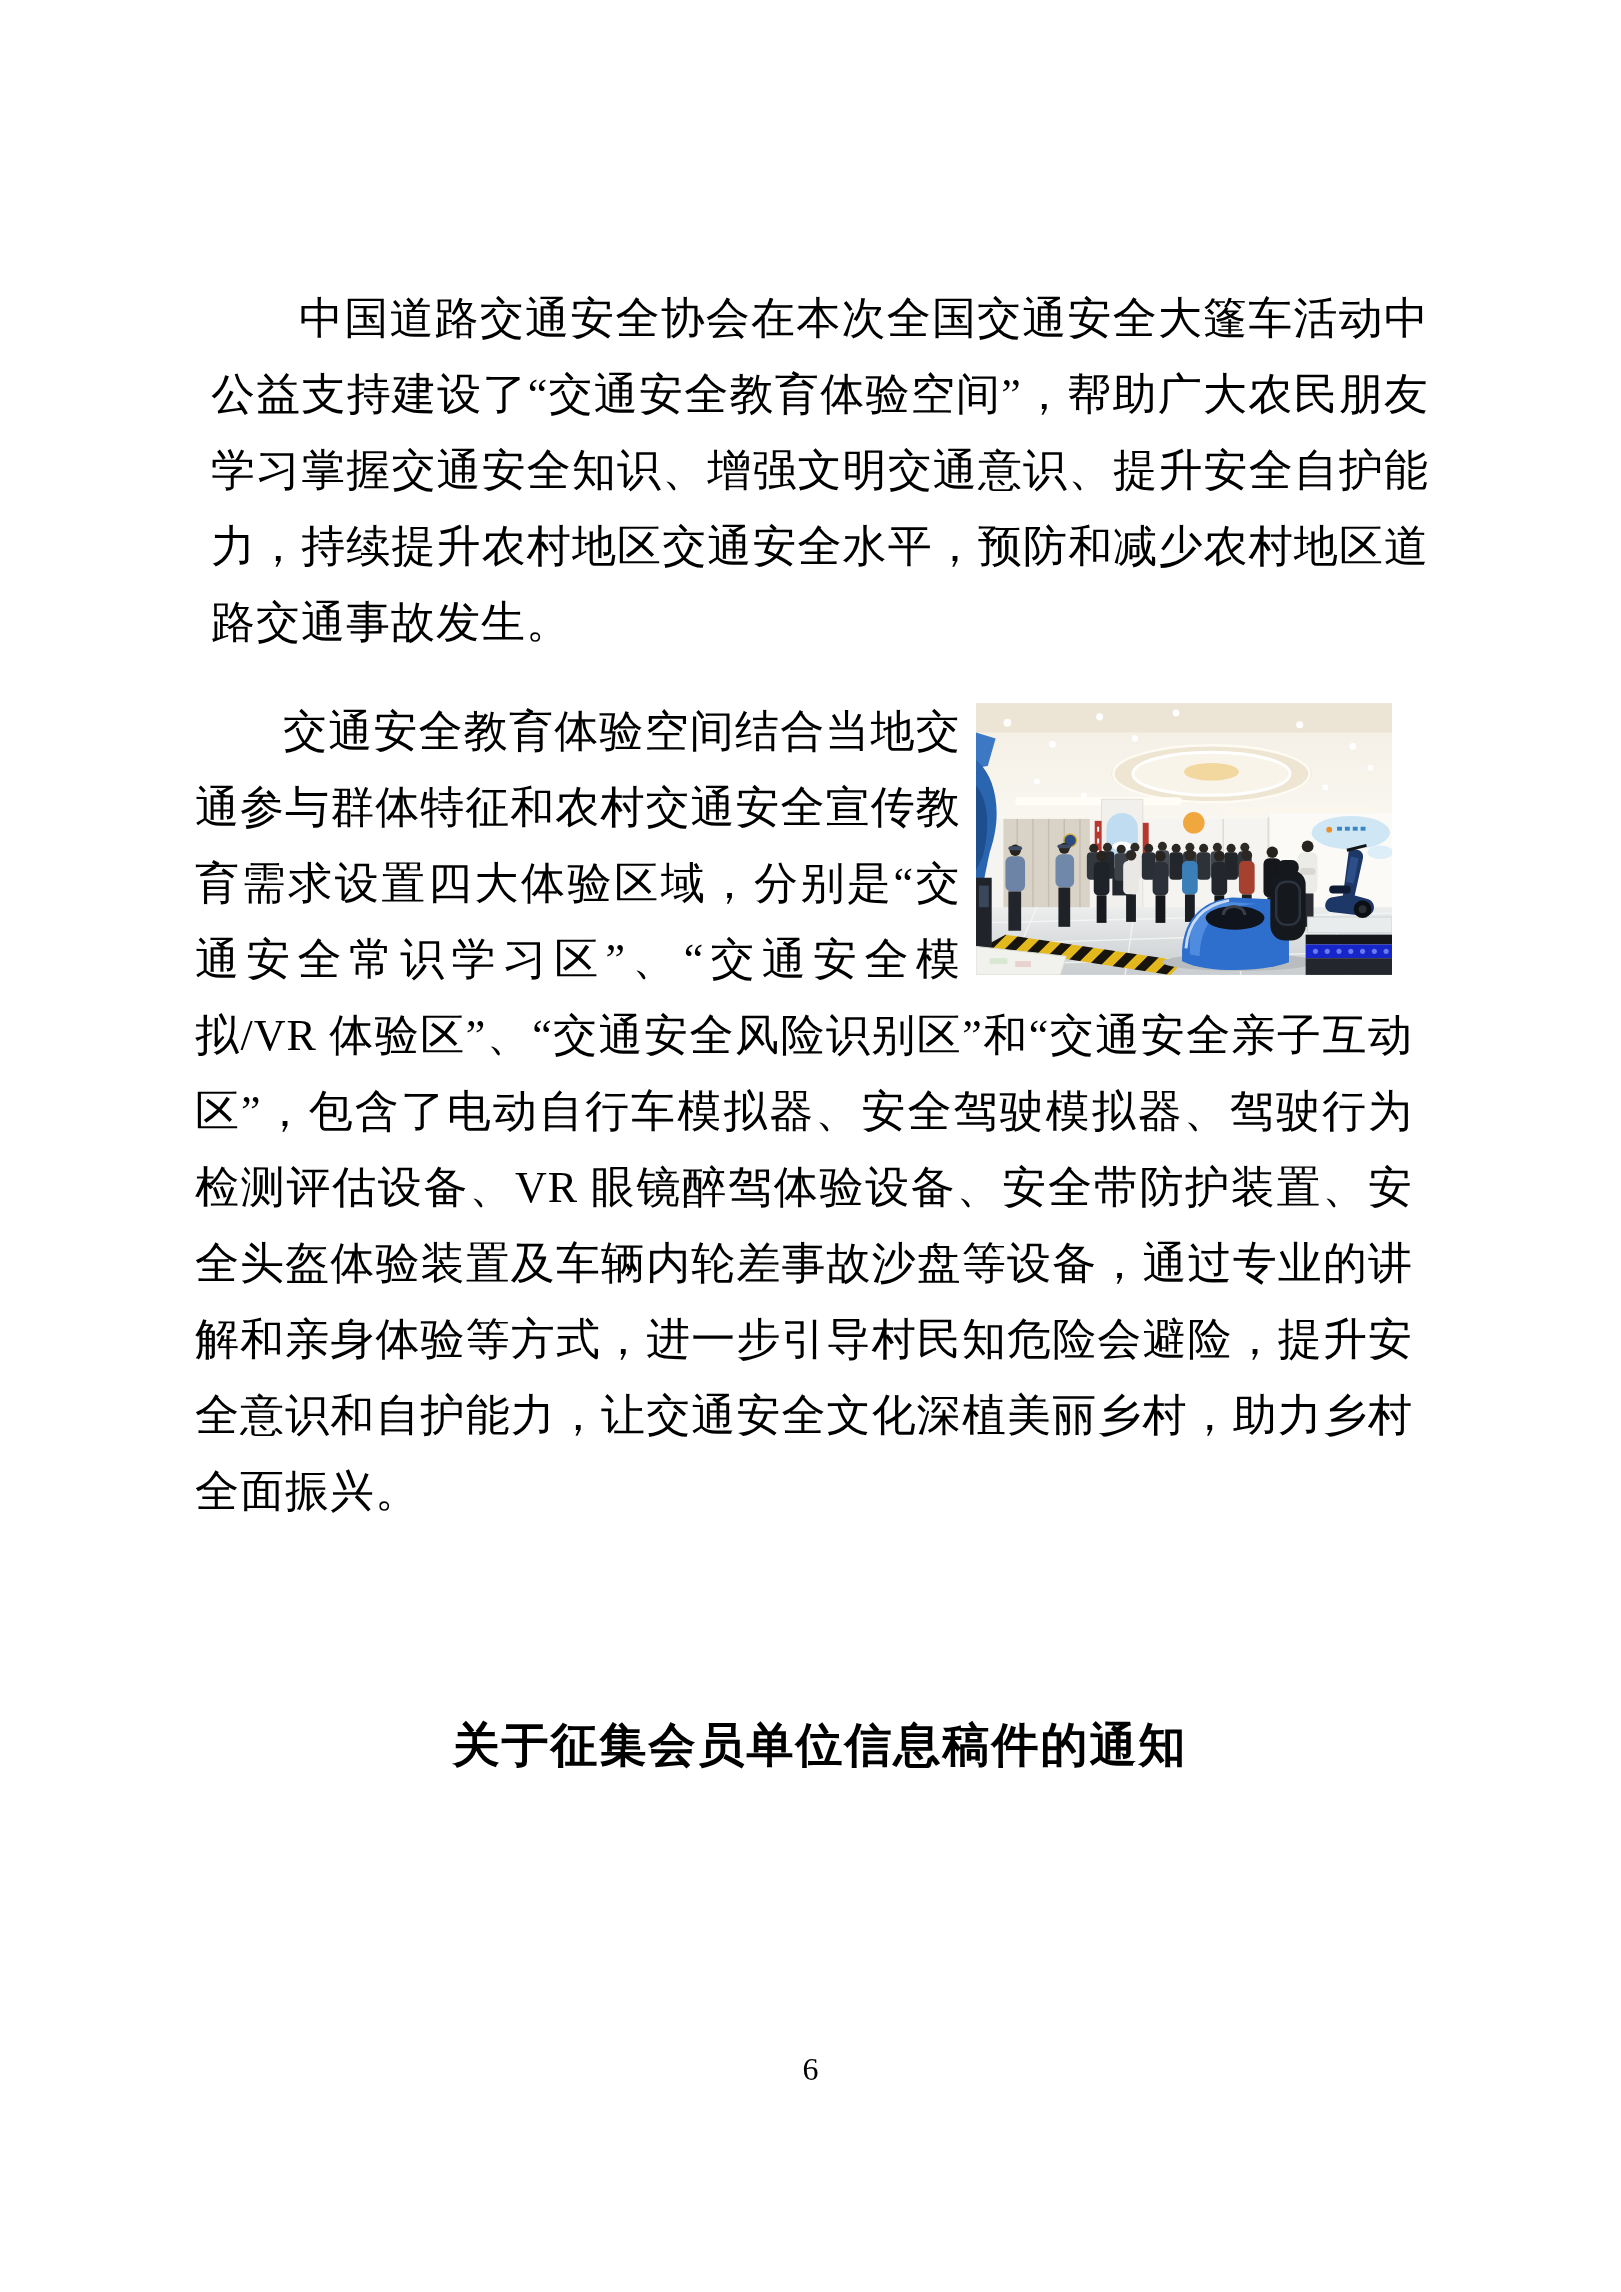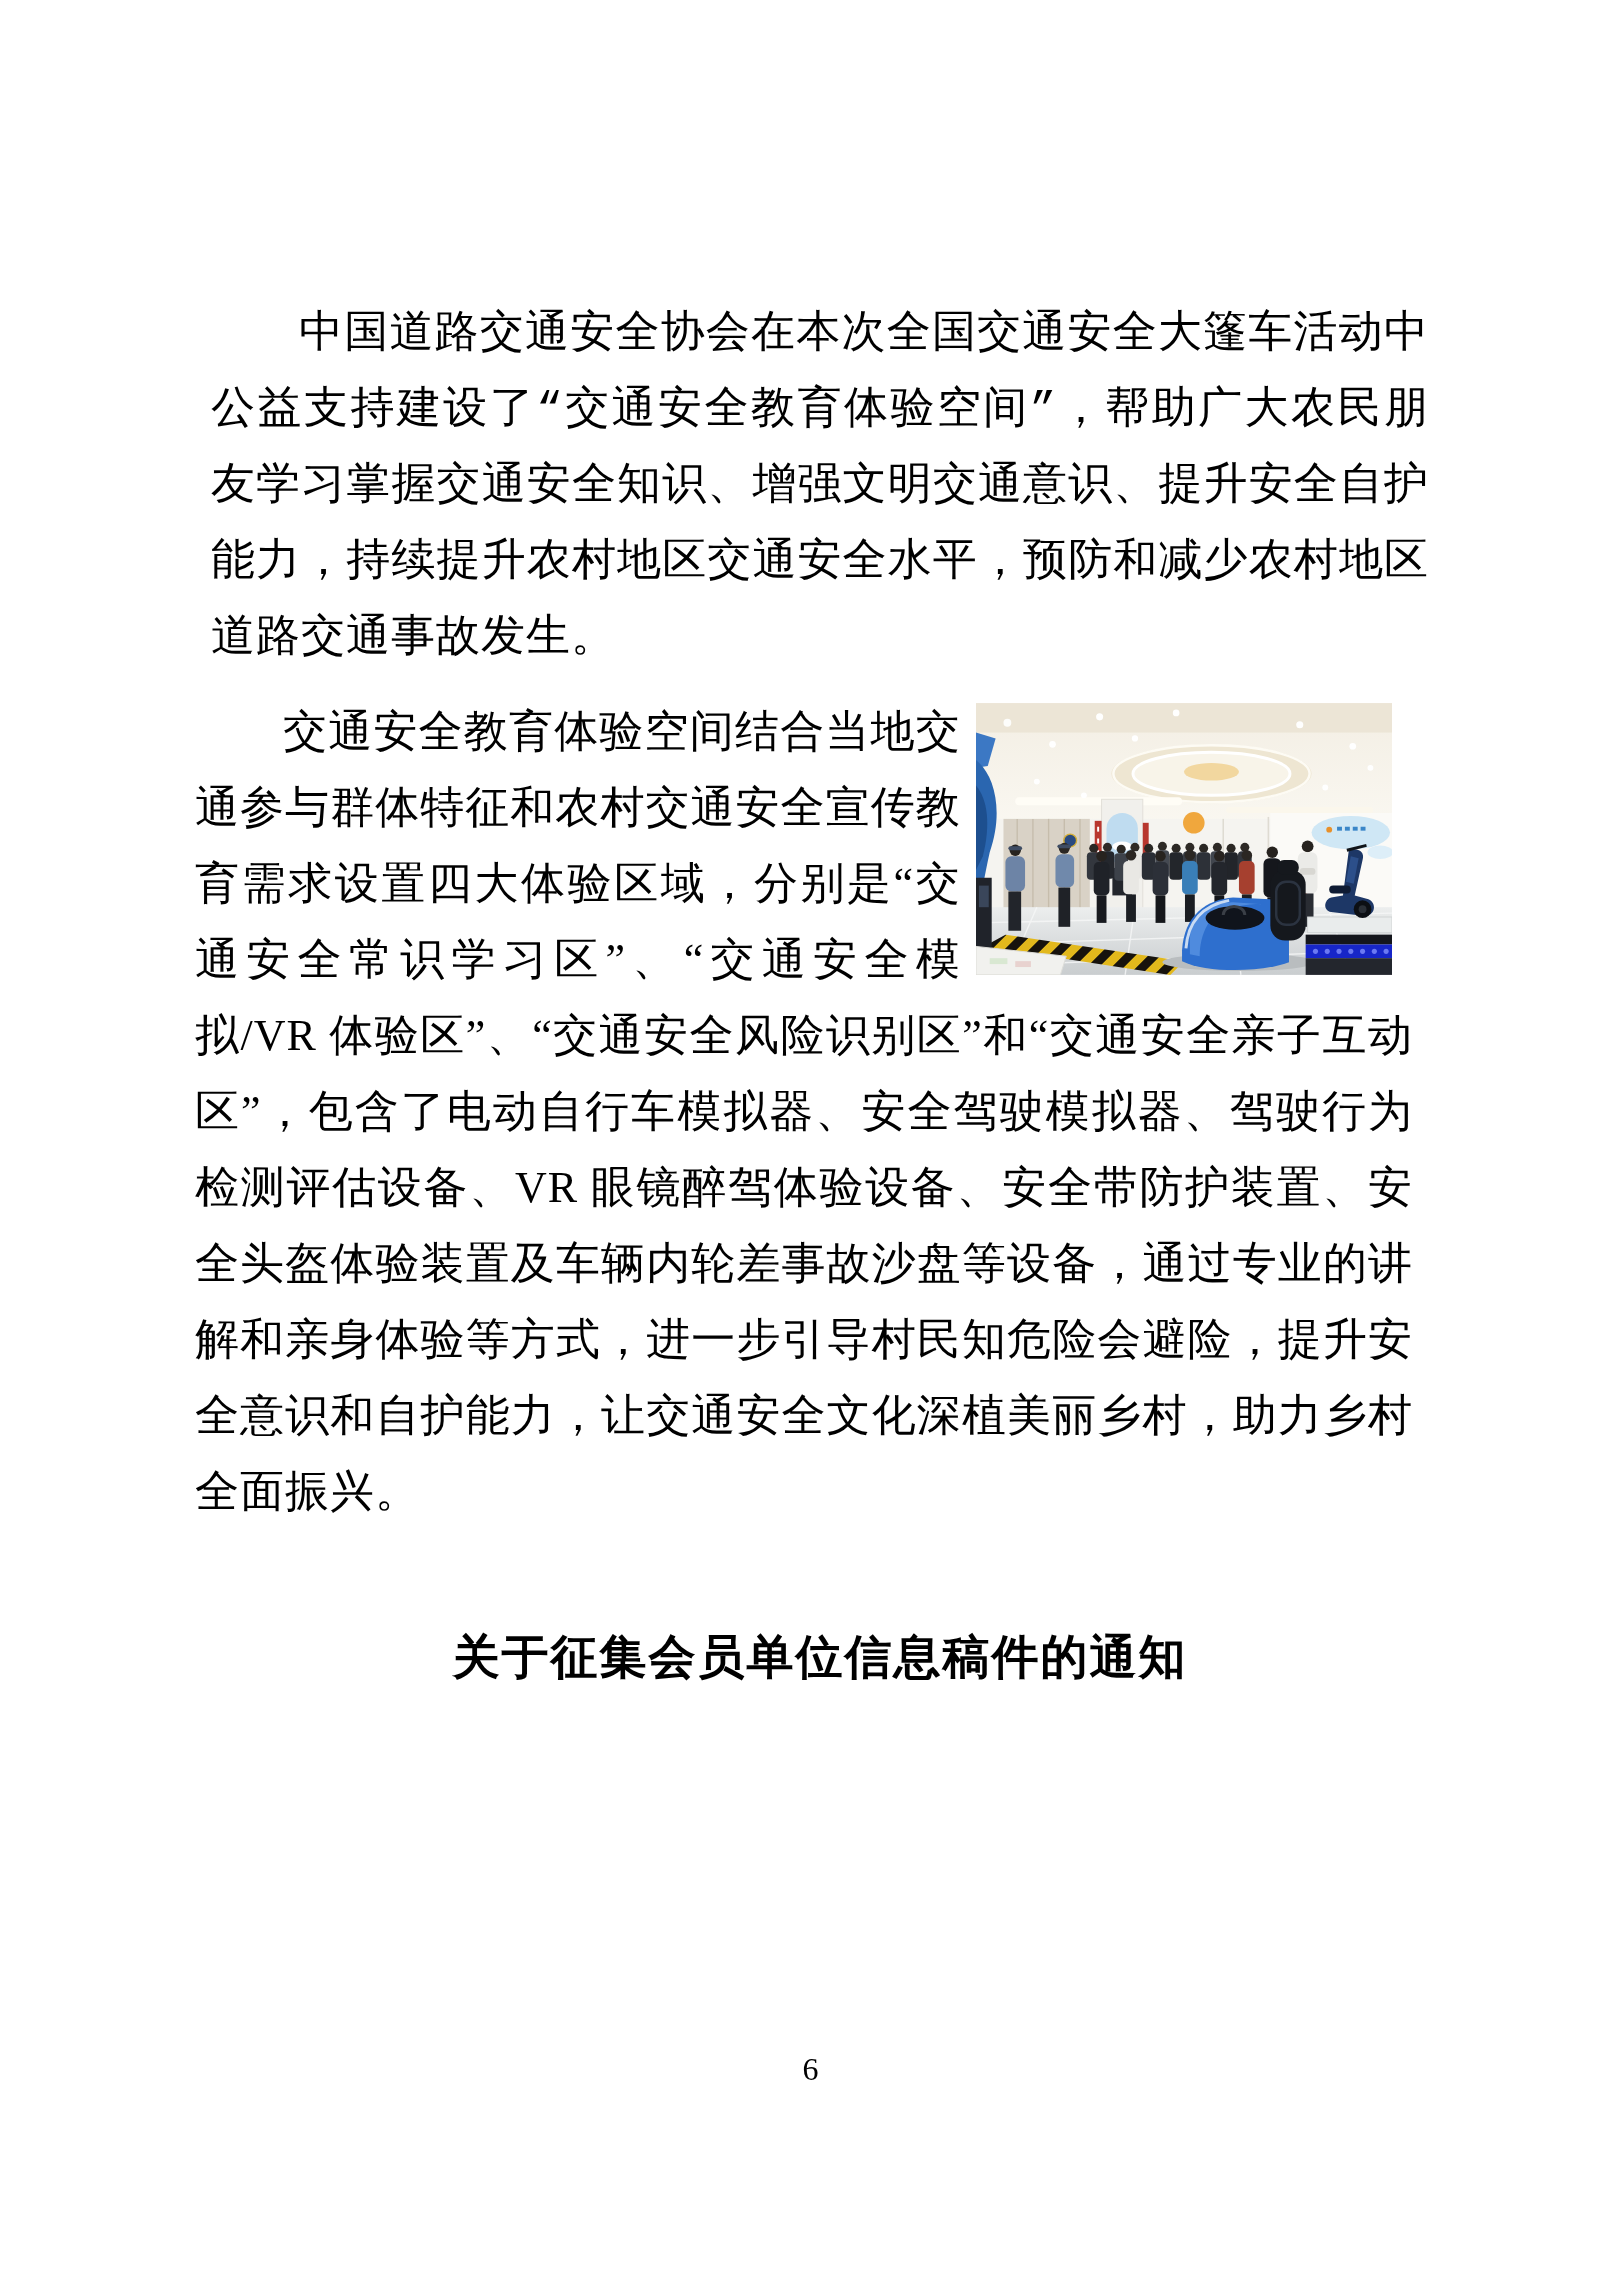--- a/index.html
+++ b/index.html
@@ -12,30 +12,30 @@
   }
   .page { position: absolute; inset: 0; overflow: hidden; }
   .body-text {
     font-size: 44px;
     line-height: 76px;
     text-align: justify;
     text-indent: 88px;
     letter-spacing: 1px;
     margin: 0;
   }
-  #p1 { position: absolute; left: 211px; width: 1218px; top: 296px; font-family: Liberation Mono, monospace; }
+  #p1 { position: absolute; left: 211px; width: 1218px; top: 281px; }
   #p2 { position: absolute; left: 195px; width: 1218px; top: 694px; }
   .photo-float {
     float: right;
     width: 416px; height: 272px;
     margin: 8.8px 20.6px 19.6px 15.7px;
   }
   .photo-float svg { display: block; width: 416px; height: 272px; }
   #heading {
-    position: absolute; left: 211px; width: 1218px; top: 1617px;
+    position: absolute; left: 211px; width: 1218px; top: 1705px;
     margin: 0;
     font-size: 47px; line-height: 80px;
     font-weight: bold;
     text-align: center;
     letter-spacing: 2px;
   }
   #p3 { position: absolute; left: 211px; width: 1218px; top: 1785px; }
   .page-number {
     position: absolute; left: 0; top: 2050px; width: 1621px;
     text-align: center;

